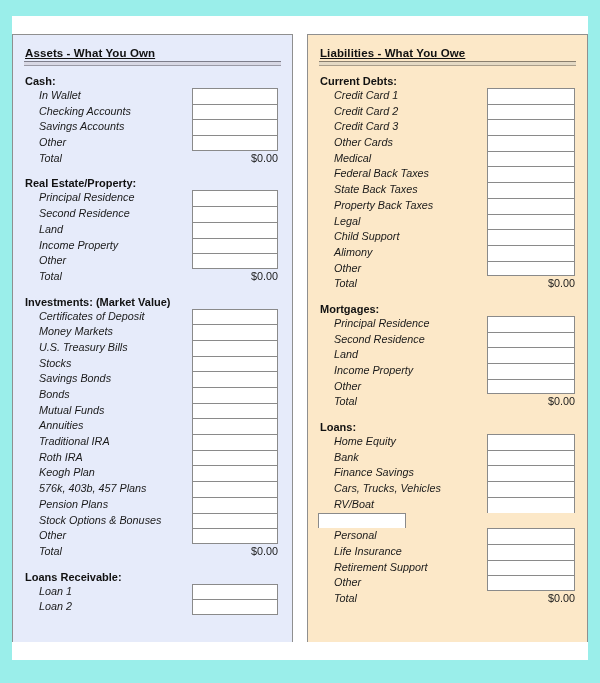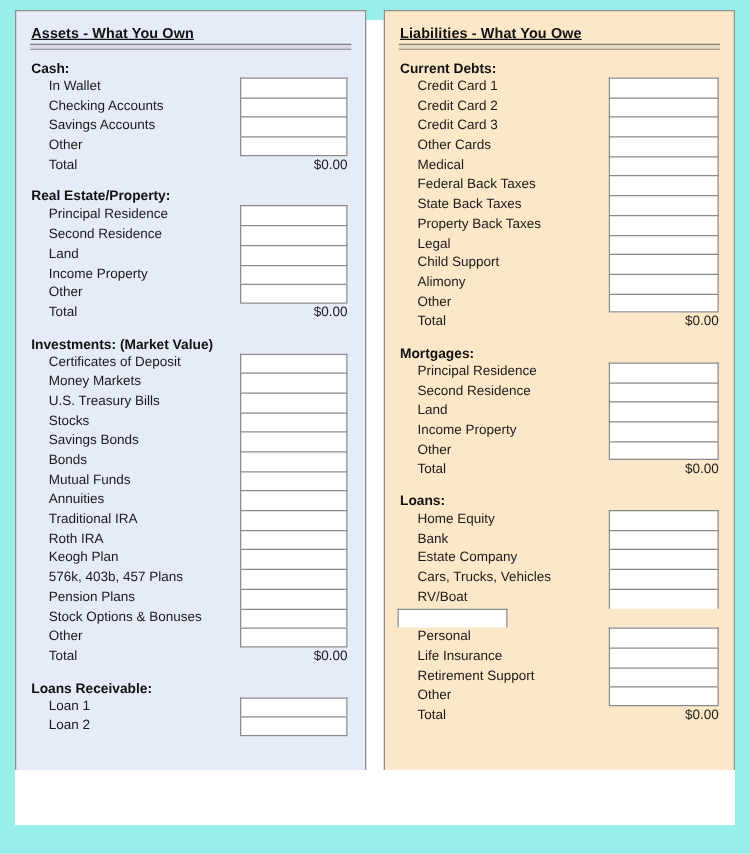--- a/index.html
+++ b/index.html
@@ -17,21 +17,21 @@
   #sheet {
     position: absolute;
     left: 12px; top: 16px;
     width: 576px; height: 644px;
     background: #ffffff;
     overflow: hidden;
   }
 
   #panels {
     position: absolute;
-    left: 12px; top: 8px;
+    left: 12px; top: 34px;
     width: 576px; height: 608px;
     display: flex;
     gap: 14px;
     overflow: hidden;
   }
 
   .panel {
     position: relative;
     width: 281px;
     height: 608px;
@@ -90,20 +90,21 @@
     height: 15.7px;
     position: relative;
   }
   .row-label {
     font-size: 10.8px;
     color: #1a1a1a;
     padding-left: 16px;
     white-space: nowrap;
     flex: 1 1 auto;
     line-height: 15.7px;
+    font-style: italic;
   }
 
   
   .row-box {
     flex: 0 0 auto;
     box-sizing: border-box;
     background: #ffffff;
     border: 1px solid #8a8a8a;
     border-bottom: none;
     height: 15.7px;
@@ -385,21 +386,21 @@
           <div class="rows">
             <div class="row">
               <div class="row-label">Home Equity</div>
               <input type="text" class="row-box" style="">
             </div>
             <div class="row">
               <div class="row-label">Bank</div>
               <input type="text" class="row-box" style="">
             </div>
             <div class="row">
-              <div class="row-label">Estate Company</div>
+              <div class="row-label">Finance Savings</div>
               <input type="text" class="row-box" style="">
             </div>
             <div class="row">
               <div class="row-label">Cars, Trucks, Vehicles</div>
               <input type="text" class="row-box" style="">
             </div>
             <div class="row">
               <div class="row-label">RV/Boat</div>
               <input type="text" class="row-box" style="">
             </div>

